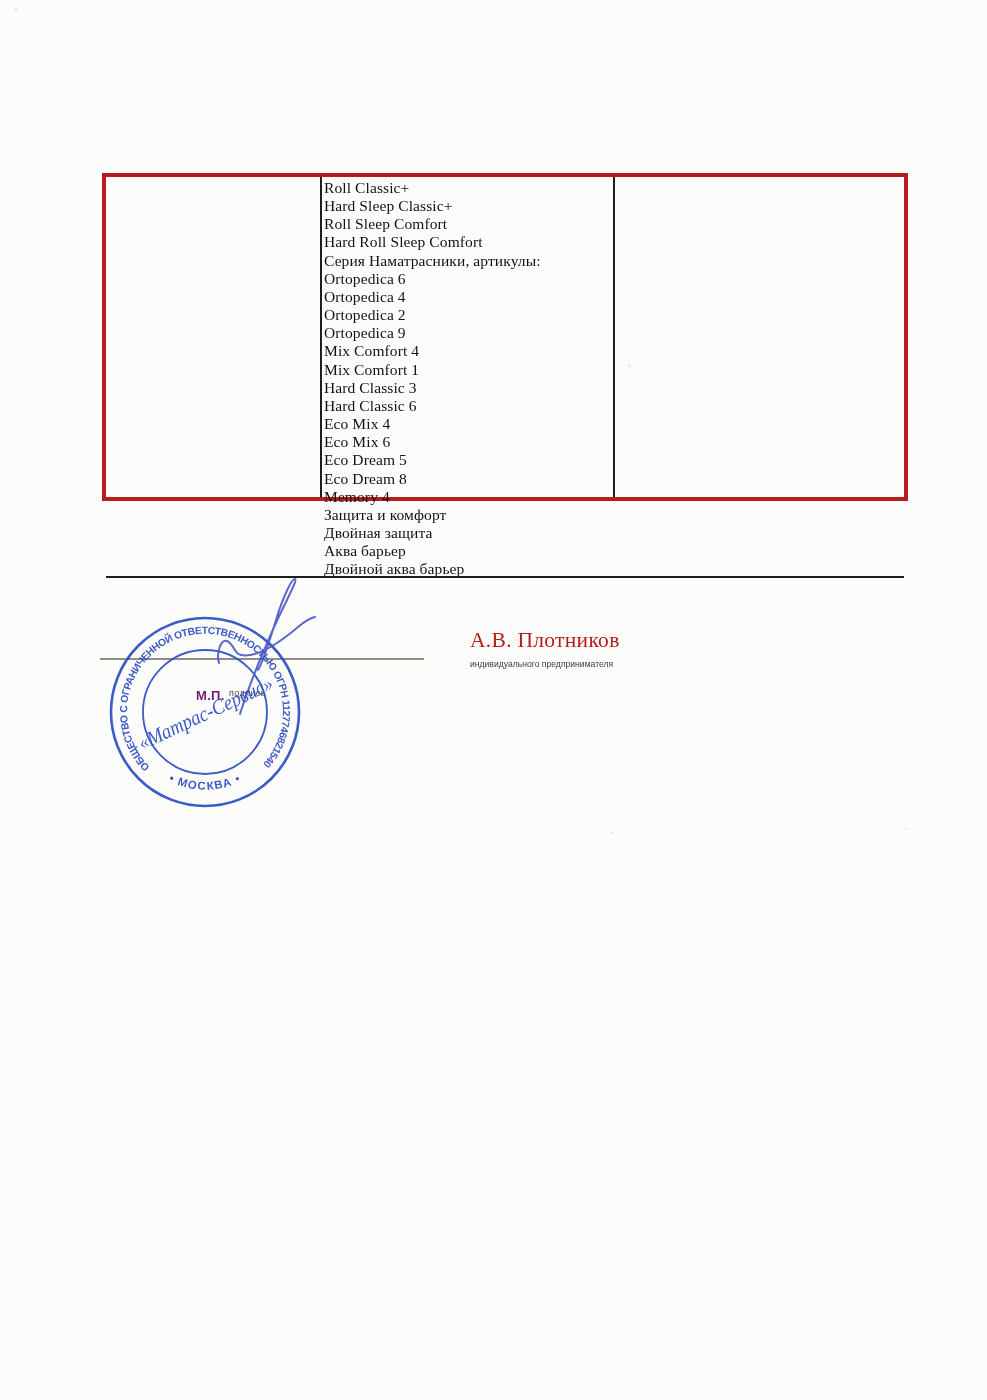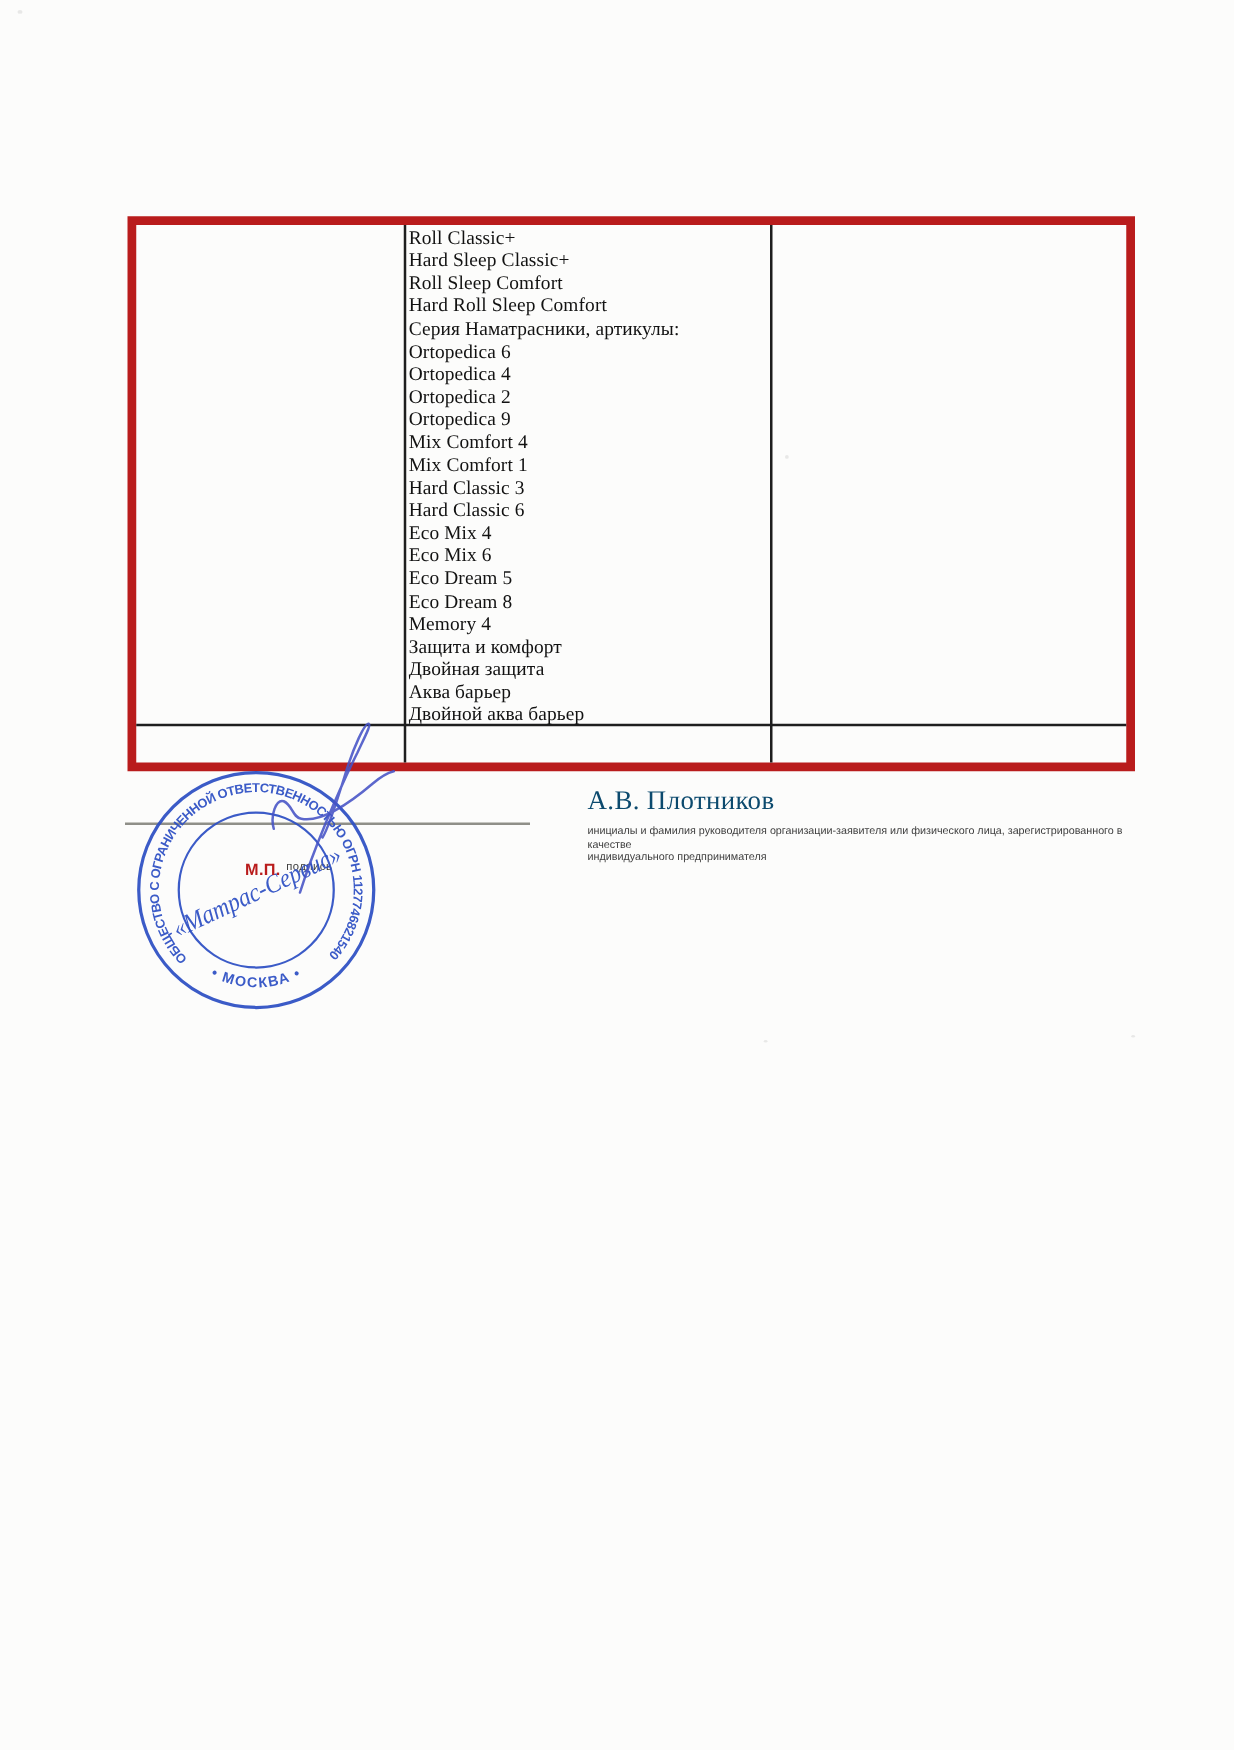--- a/index.html
+++ b/index.html
@@ -7,22 +7,22 @@
     width:987px;height:1400px;position:relative;
     background:#fcfcfb;
     font-family:"Liberation Serif", serif;
     overflow:hidden;
   }
   
   .speck{position:absolute;border-radius:50%;background:rgba(110,110,110,.14);}
 
   
   .doc-table{
-    position:absolute;left:102px;top:173px;width:806px;height:444px;
-    border:7px solid #b91c1c;box-sizing:border-box;background:transparent;
+    position:absolute;left:102px;top:173px;width:806px;height:328px;
+    border:4px solid #b91c1c;box-sizing:border-box;background:transparent;
   }
   .vline{position:absolute;top:0;bottom:0;width:1.6px;background:#1e1e1e;}
   .v1{left:214px;}
   .v2{left:507px;}
   .hline{position:absolute;left:0;right:0;height:1.6px;background:#1e1e1e;top:399px;}
   .cell-left{position:absolute;left:0;top:0;width:214px;height:399px;}
   .cell-right{position:absolute;left:509px;top:0;right:0;height:399px;}
   .cell-bottom{position:absolute;left:0;right:0;top:401px;bottom:0;}
   .products{
     position:absolute;left:218px;top:2px;width:286px;
@@ -31,26 +31,26 @@
   }
 
   
   .sig-line{position:absolute;left:100px;top:658px;width:324px;height:1.5px;background:#8f8f88;}
   .podpis-label{
     position:absolute;left:193px;top:688px;
     font-family:"Liberation Sans",sans-serif;font-size:9px;color:#3c3c3c;letter-spacing:.4px;margin-left:36px;
   }
   .mp-label{
     position:absolute;left:196px;top:688px;z-index:6;
-    font-family:"Liberation Sans",sans-serif;font-size:13px;font-weight:bold;color:#b91c1c;
+    font-family:"Liberation Sans",sans-serif;font-size:13px;font-weight:bold;color:#701a75;
     letter-spacing:.3px;
   }
   .signatory-name{
     position:absolute;left:470px;top:628px;
-    font-size:21.5px;color:#0c4a6e;letter-spacing:.3px;
+    font-size:21.5px;color:#b91c1c;letter-spacing:.3px;
   }
   .name-caption{
     position:absolute;left:470px;top:659px;width:445px;
     font-family:"Liberation Sans",sans-serif;font-size:8.6px;line-height:10.5px;color:#3e3e3e;
   }
 
   
   .stamp-svg{position:absolute;left:103px;top:610px;width:204px;height:204px;z-index:4;}
   .signature-svg{position:absolute;left:210px;top:570px;width:120px;height:155px;z-index:5;}
 </style>
@@ -94,21 +94,20 @@
       <div class="product-line">Двойной аква барьер</div>
     </div>
 </div>
 
 <div class="sig-line"></div>
 <div class="podpis-label">подпись</div>
 <div class="mp-label">М.П.</div>
 
 <div class="signatory-name">А.В. Плотников</div>
 <div class="name-caption">
-  <div>инициалы и фамилия руководителя организации-заявителя или физического лица, зарегистрированного в качестве</div>
   <div>индивидуального предпринимателя</div>
 </div>
 
 <svg class="stamp-svg" viewBox="-102 -102 204 204" xmlns="http://www.w3.org/2000/svg">
   <defs>
     <path id="ringArc" d="M -55 55 A 78 78 0 1 1 55 55" fill="none"></path>
     <path id="bottomArc" d="M -52 58 A 78 78 0 0 0 52 58" fill="none"></path>
   </defs>
   <g stroke="#2d4fc4" fill="none" opacity="0.93">
     <circle cx="0" cy="0" r="94" stroke-width="2.6"></circle>

